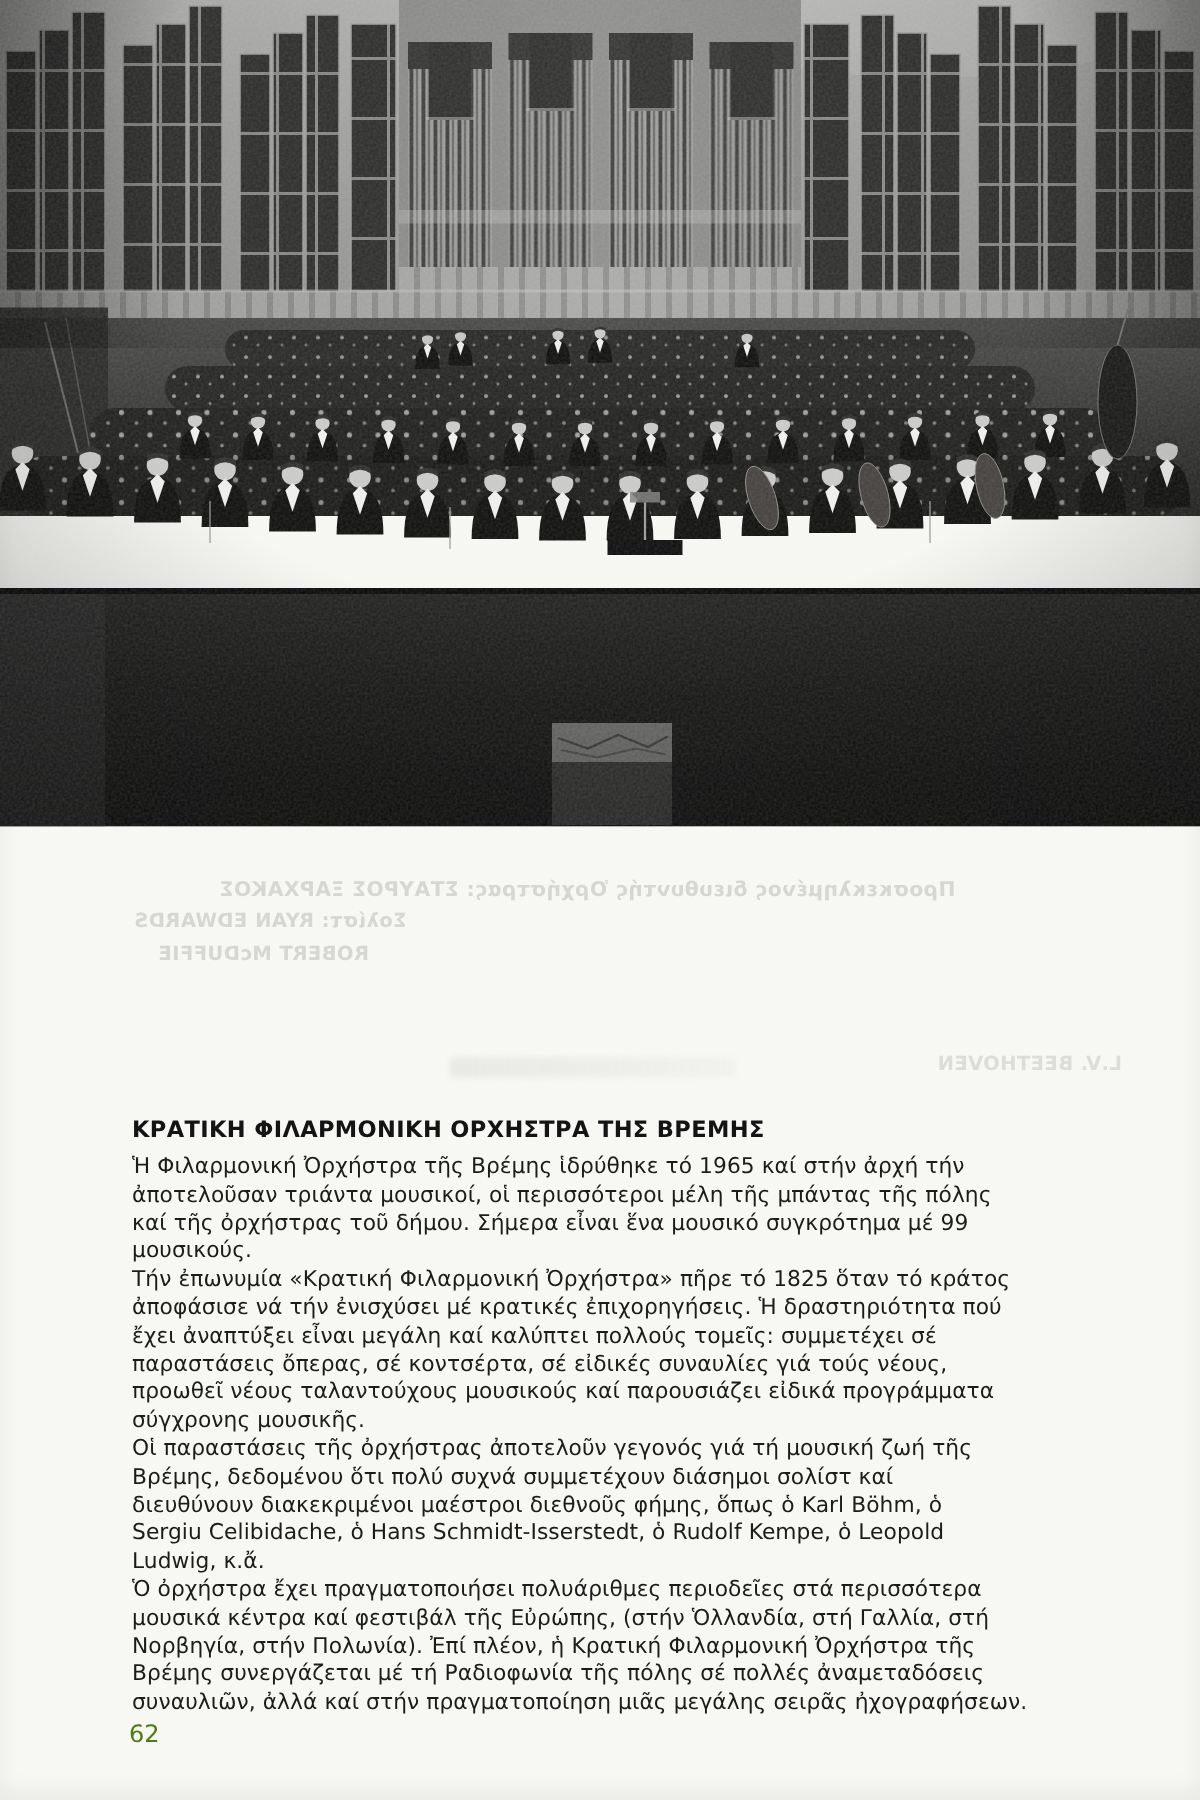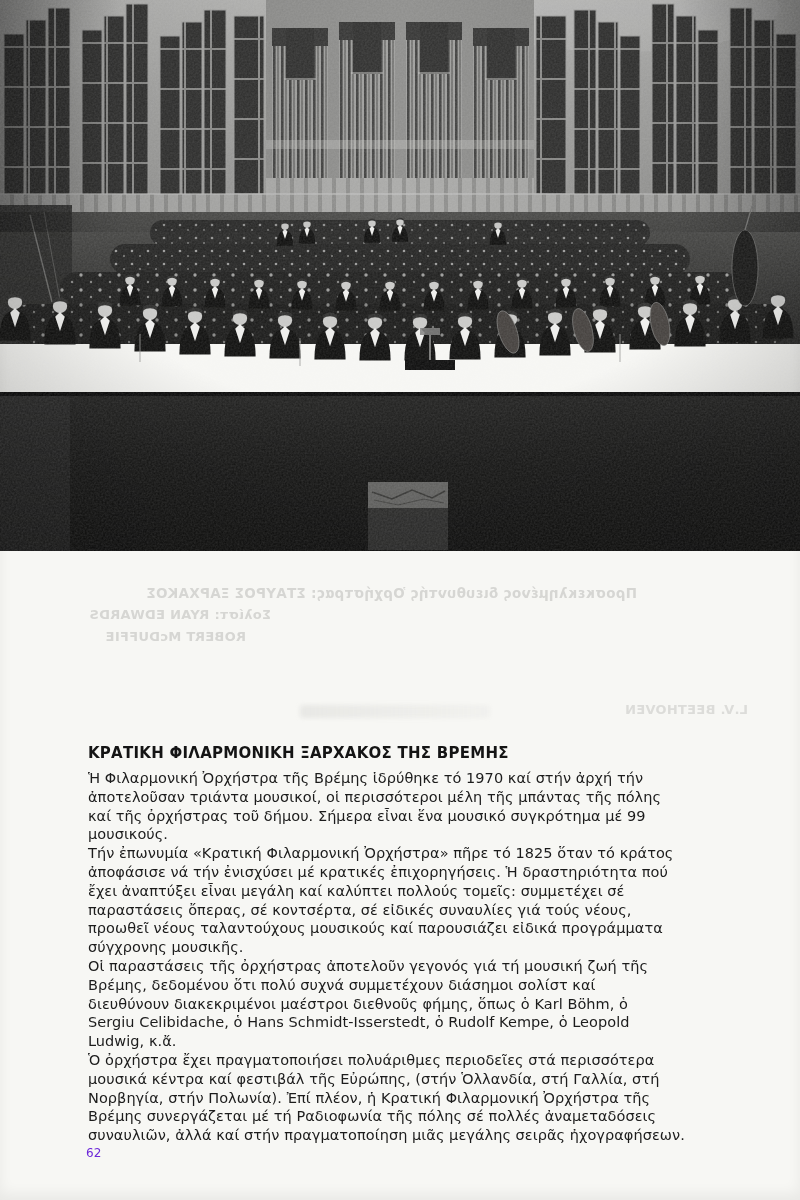--- a/index.html
+++ b/index.html
@@ -33,21 +33,21 @@
     font-size:15px; font-weight:bold; letter-spacing:.25px; color:#141414;
     margin:0;
   }
   .body-text {
     position:absolute; left:88px; top:769px; width:690px;
     font-size:14.5px; line-height:18.8px; color:#1c1c1c; letter-spacing:.05px;
   }
   .body-text p { margin:0; white-space:pre-line; }
 
   .page-number {
-    position:absolute; left:86px; top:1146px; font-size:12px; color:#6d28d9;
+    position:absolute; left:86px; top:1146px; font-size:16px; color:#4d7c0f;
   }
 </style>
 </head>
 <body>
 
 <div class="page">
 
   <div class="photo-wrap">
     <svg width="800" height="551" viewBox="0 0 800 551">
       <defs>
@@ -313,24 +313,24 @@
       <rect width="800" height="551" filter="url(#grainF)" opacity=".16"></rect>
     </svg>
   </div>
 
   <div class="ghost ghost-1">Προσκεκλημένος διευθυντής Ὀρχήστρας: ΣΤΑΥΡΟΣ ΞΑΡΧΑΚΟΣ</div>
   <div class="ghost ghost-2">Σολίστ: RYAN EDWARDS</div>
   <div class="ghost ghost-3">ROBERT McDUFFIE</div>
   <div class="ghost ghost-4">L.V. BEETHOVEN</div>
   <div class="smudge"></div>
 
-  <h1 class="heading">ΚΡΑΤΙΚΗ ΦΙΛΑΡΜΟΝΙΚΗ ΞΑΡΧΑΚΟΣ ΤΗΣ ΒΡΕΜΗΣ</h1>
+  <h1 class="heading">ΚΡΑΤΙΚΗ ΦΙΛΑΡΜΟΝΙΚΗ ΟΡΧΗΣΤΡΑ ΤΗΣ ΒΡΕΜΗΣ</h1>
 
   <div class="body-text">
-    <p>Ἡ Φιλαρμονική Ὀρχήστρα τῆς Βρέμης ἱδρύθηκε τό 1970 καί στήν ἀρχή τήν
+    <p>Ἡ Φιλαρμονική Ὀρχήστρα τῆς Βρέμης ἱδρύθηκε τό 1965 καί στήν ἀρχή τήν
 ἀποτελοῦσαν τριάντα μουσικοί, οἱ περισσότεροι μέλη τῆς μπάντας τῆς πόλης
 καί τῆς ὀρχήστρας τοῦ δήμου. Σήμερα εἶναι ἕνα μουσικό συγκρότημα μέ 99
 μουσικούς.</p>
     <p>Τήν ἐπωνυμία «Κρατική Φιλαρμονική Ὀρχήστρα» πῆρε τό 1825 ὅταν τό κράτος
 ἀποφάσισε νά τήν ἐνισχύσει μέ κρατικές ἐπιχορηγήσεις. Ἡ δραστηριότητα πού
 ἔχει ἀναπτύξει εἶναι μεγάλη καί καλύπτει πολλούς τομεῖς: συμμετέχει σέ
 παραστάσεις ὄπερας, σέ κοντσέρτα, σέ εἰδικές συναυλίες γιά τούς νέους,
 προωθεῖ νέους ταλαντούχους μουσικούς καί παρουσιάζει εἰδικά προγράμματα
 σύγχρονης μουσικῆς.</p>
     <p>Οἱ παραστάσεις τῆς ὀρχήστρας ἀποτελοῦν γεγονός γιά τή μουσική ζωή τῆς

